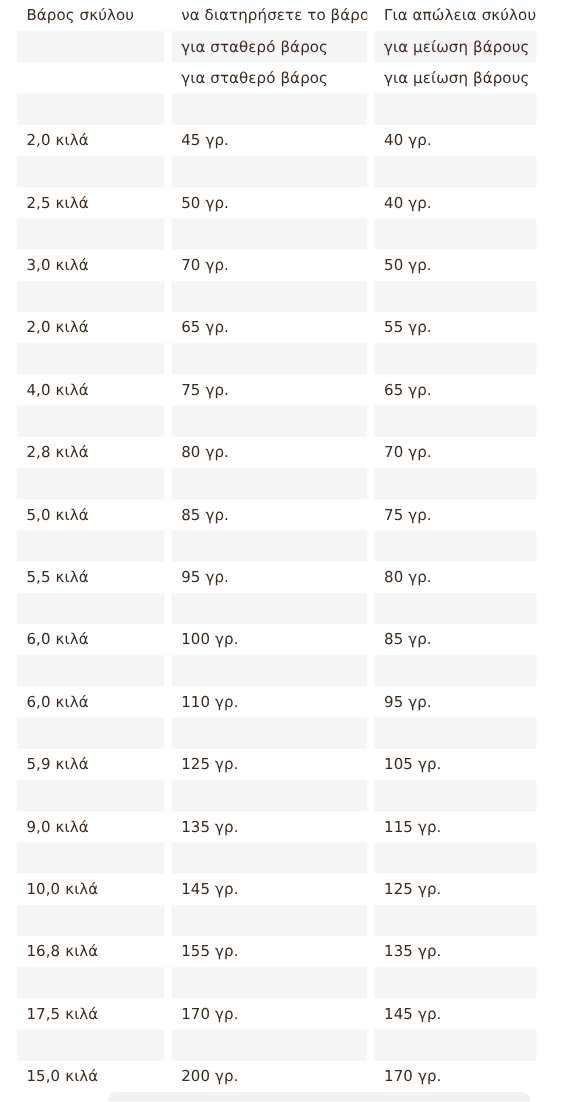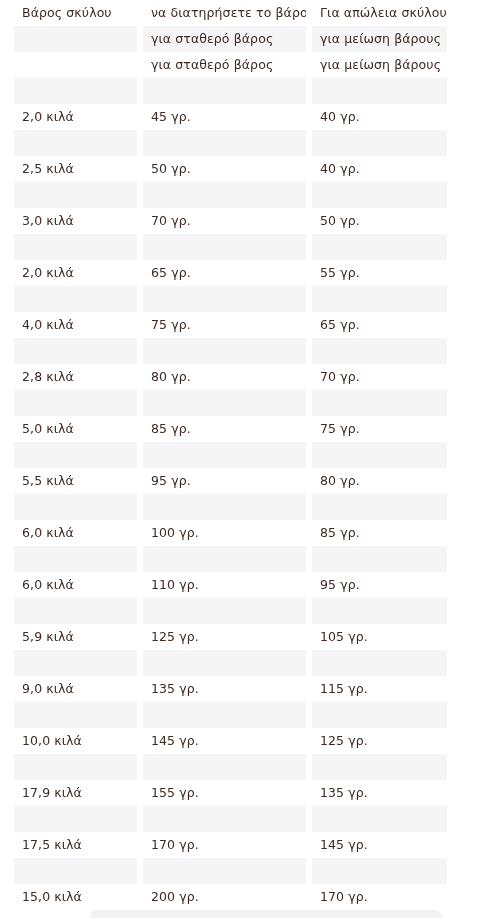--- a/index.html
+++ b/index.html
@@ -259,21 +259,21 @@
         <td class="cell-fill">125 γρ.</td>
         <td class="cell-pad"></td>
       </tr>
       <tr class="row-shaded">
         <td class="cell-fill"></td>
         <td class="cell-fill"></td>
         <td class="cell-fill"></td>
         <td class="cell-pad"></td>
       </tr>
       <tr class="row-plain">
-        <td class="cell-fill">17,9 κιλά</td>
+        <td class="cell-fill">16,8 κιλά</td>
         <td class="cell-fill">155 γρ.</td>
         <td class="cell-fill">135 γρ.</td>
         <td class="cell-pad"></td>
       </tr>
       <tr class="row-shaded">
         <td class="cell-fill"></td>
         <td class="cell-fill"></td>
         <td class="cell-fill"></td>
         <td class="cell-pad"></td>
       </tr>

